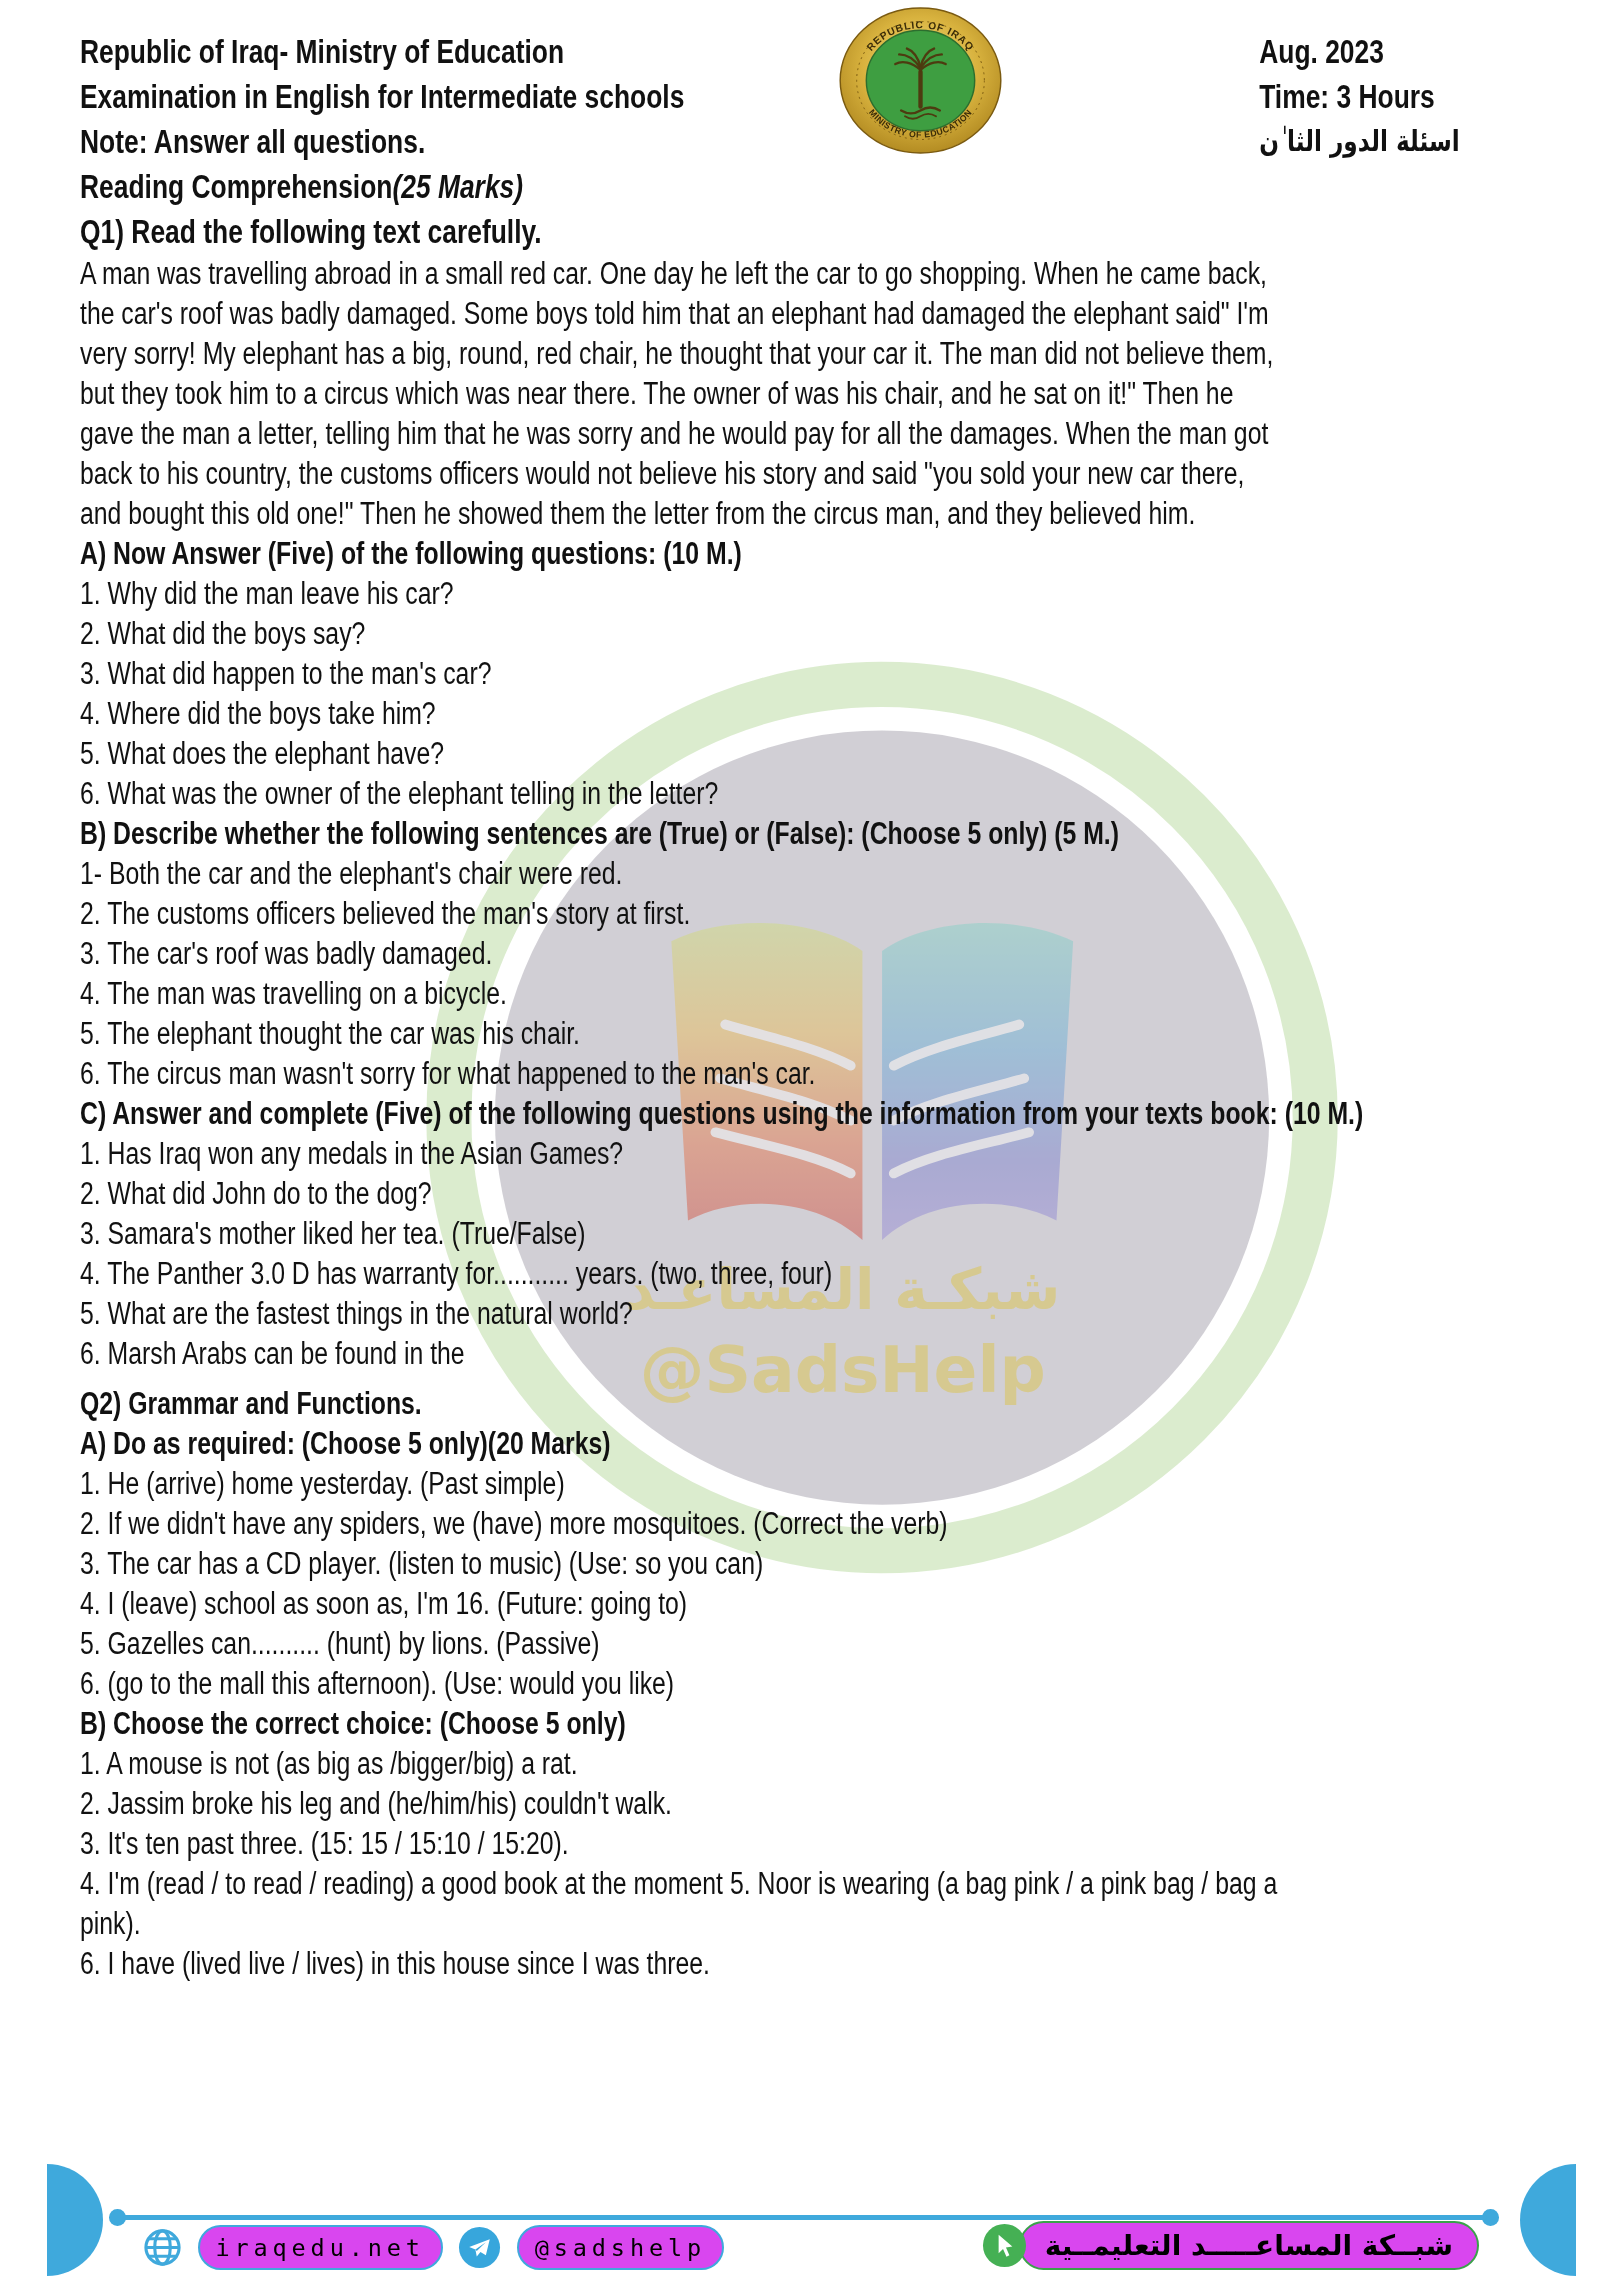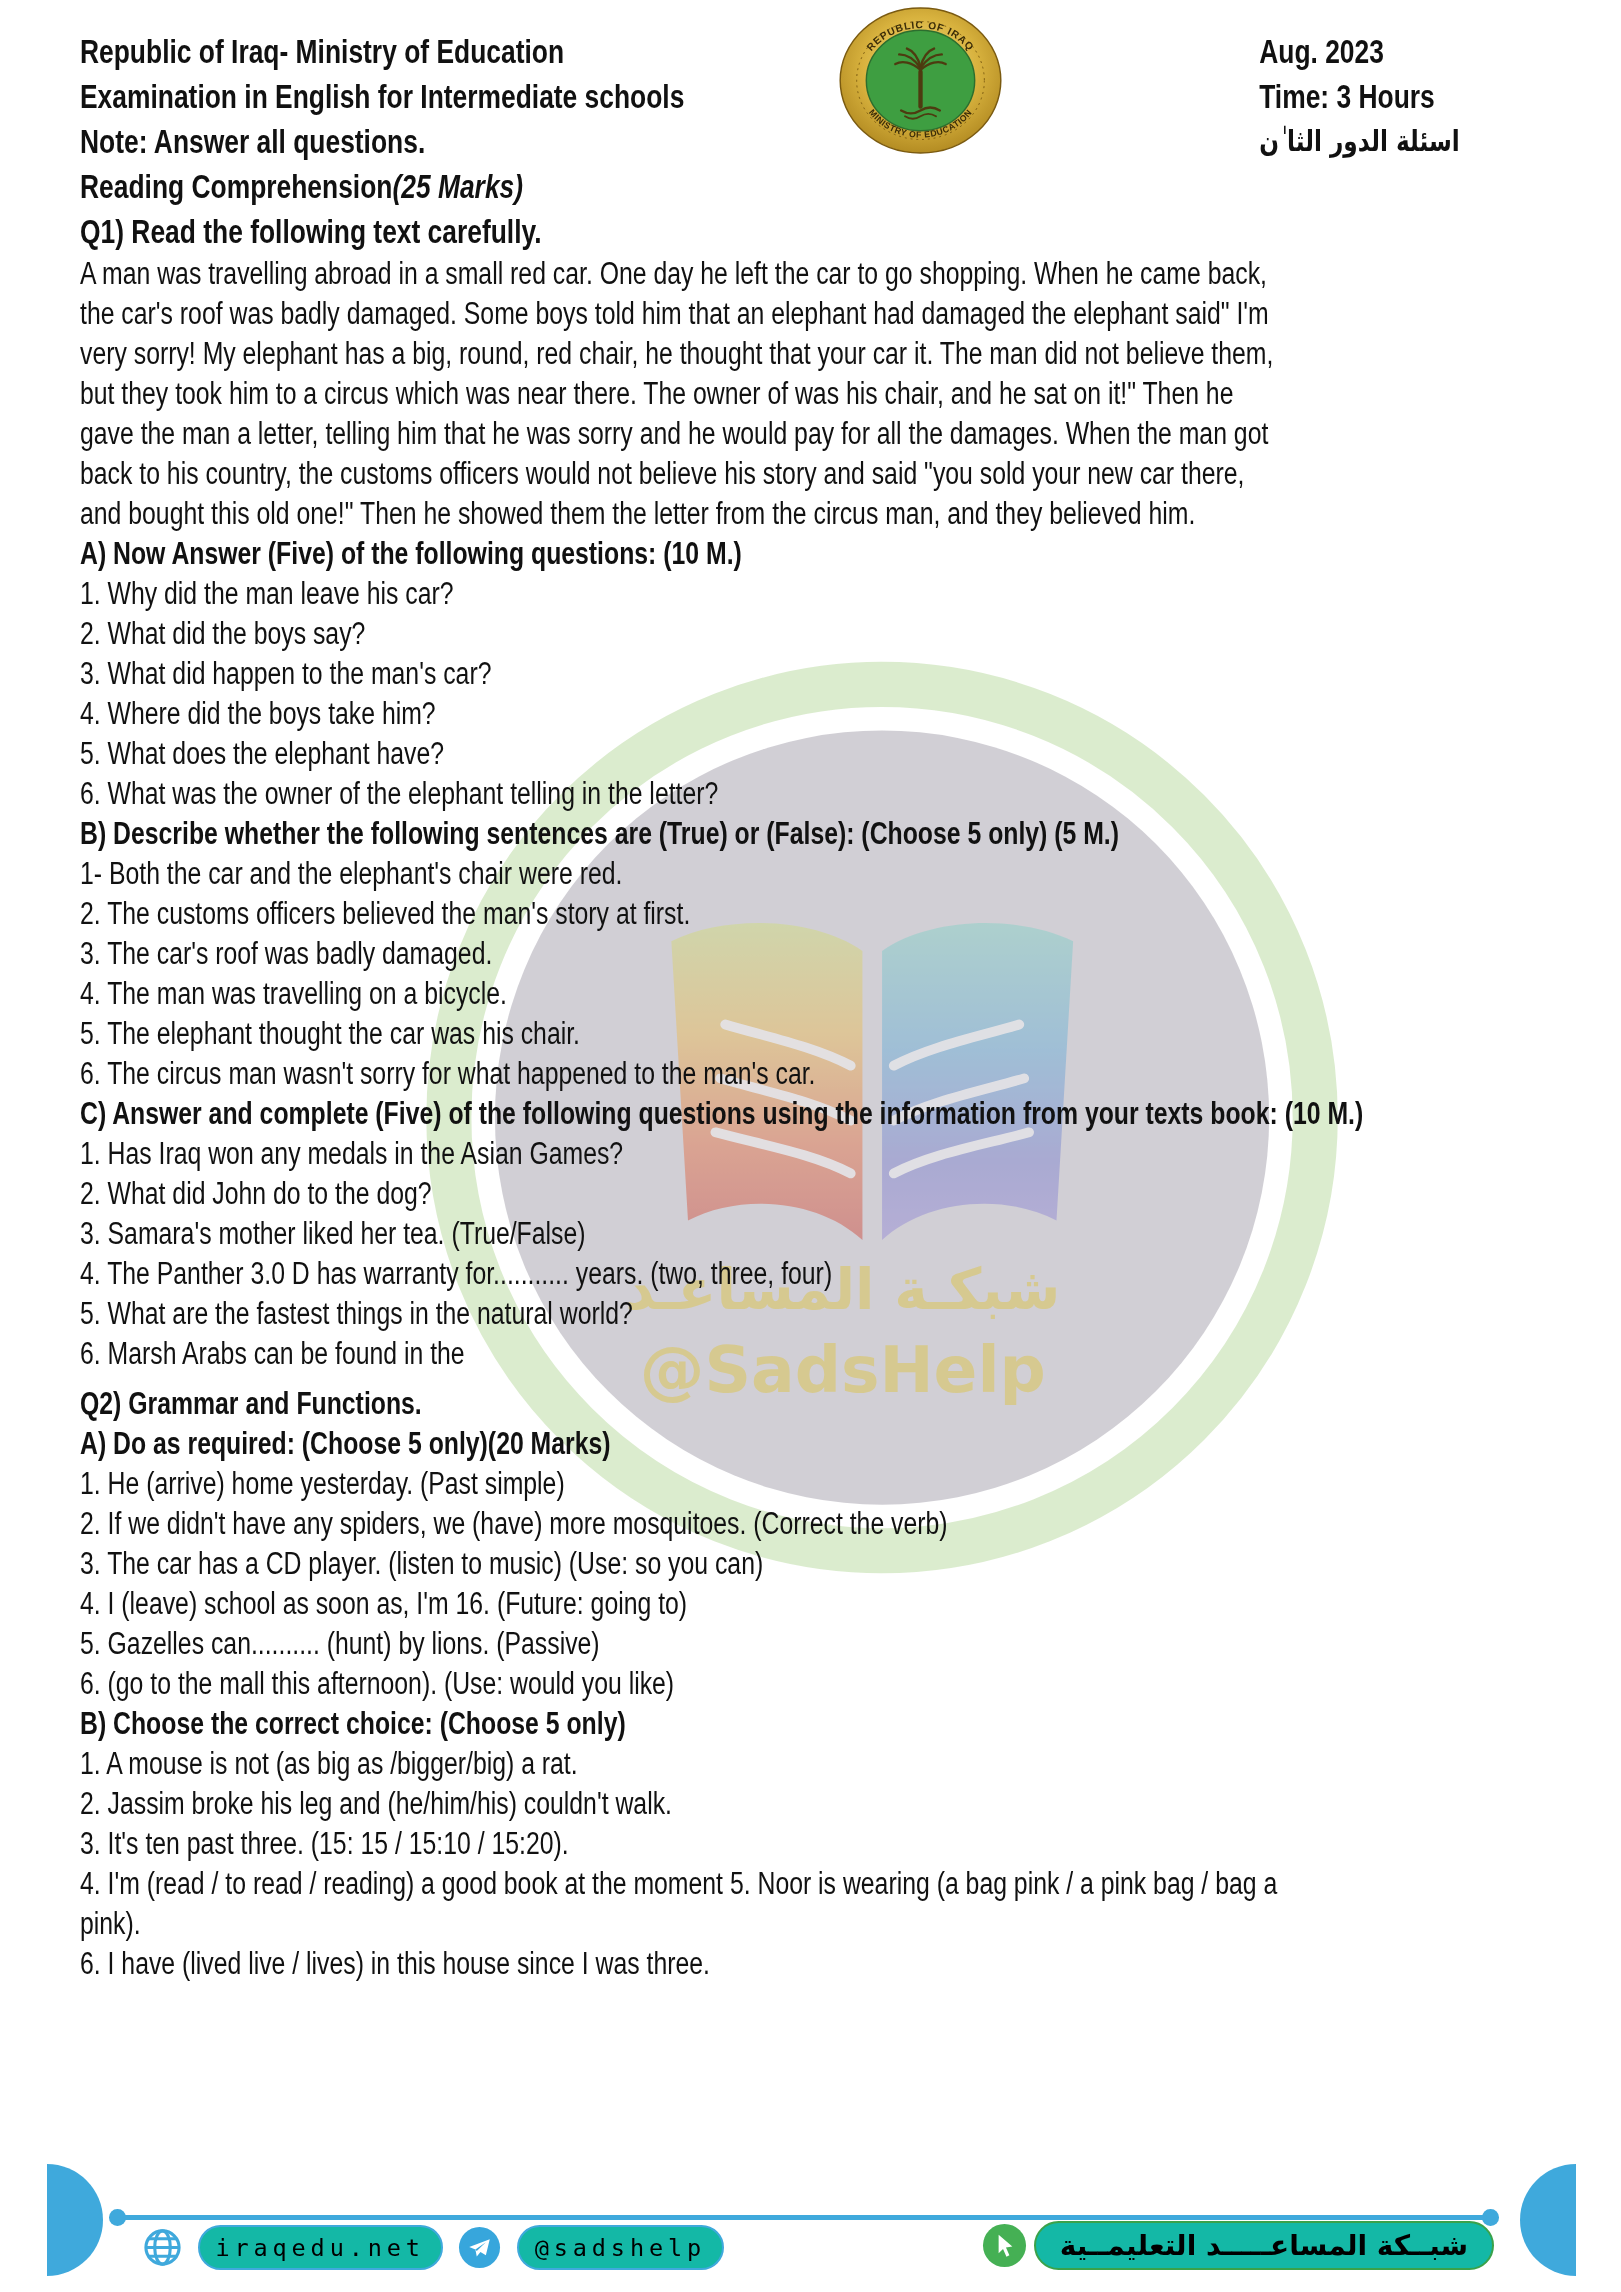--- a/index.html
+++ b/index.html
@@ -35,27 +35,27 @@
   .right-header .rh1{font-size:33px;}
   .right-header .rh-ar{font-size:29px;font-family:"DejaVu Sans",sans-serif;direction:rtl;}
   
   .f-half{position:absolute;width:56px;height:112px;background:#3fa9dc;z-index:2;}
   .f-half.left{left:47px;top:2164px;border-radius:0 56px 56px 0;}
   .f-half.right{left:1520px;top:2164px;border-radius:56px 0 0 56px;}
   .f-dot{position:absolute;width:16.7px;height:16.7px;border-radius:50%;background:#3fa9dc;top:2209px;z-index:2;}
   .f-dot.left{left:109px;}
   .f-dot.right{left:1482px;}
   .f-line{position:absolute;left:123px;top:2215px;width:1364px;height:4.9px;background:#3fa9dc;border-radius:2.9px;z-index:2;}
-  .f-group{position:absolute;display:flex;align-items:center;z-index:2;gap:15px;}
+  .f-group{position:absolute;display:flex;align-items:center;z-index:2;}
   .f-group.lg{left:143px;top:2225px;gap:15.7px;}
   .f-group.rg{left:982px;top:2221px;}
   .pill{
     border:2.9px solid #3fa9dc;border-radius:25.5px;
     height:41px;display:flex;align-items:center;
-    padding:0 15.7px;background:#14b8a6;
+    padding:0 15.7px;background:#d946ef;
     font-family:"DejaVu Sans Mono",monospace;
     font-size:23.5px;letter-spacing:4.9px;color:#000;white-space:nowrap;
   }
   .pill.green{
     border-color:#3aa24a;height:45px;border-radius:27.4px;
     font-family:"DejaVu Sans",sans-serif;font-weight:bold;
     font-size:28px;letter-spacing:0;direction:rtl;padding:0 23.5px;
   }
   .badge{margin-right:-7.8px;position:relative;z-index:3;}
 </style>

